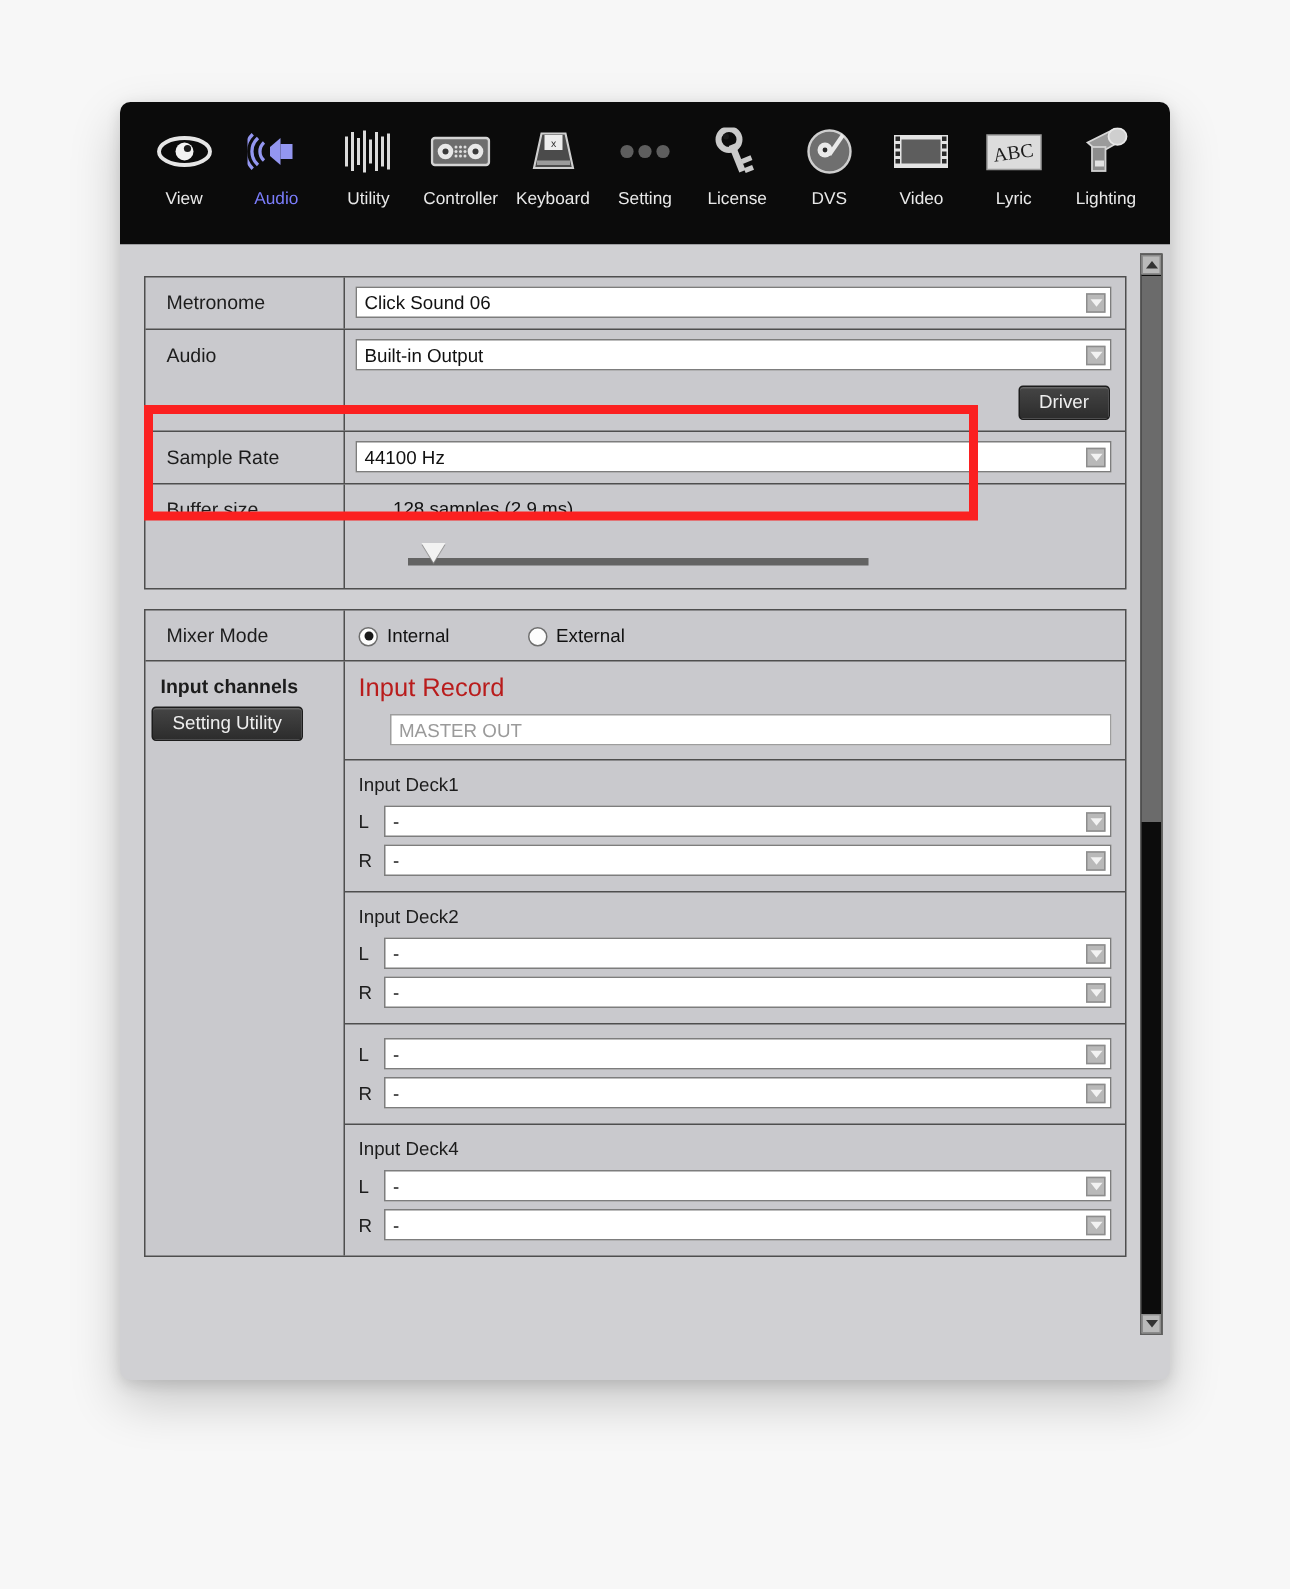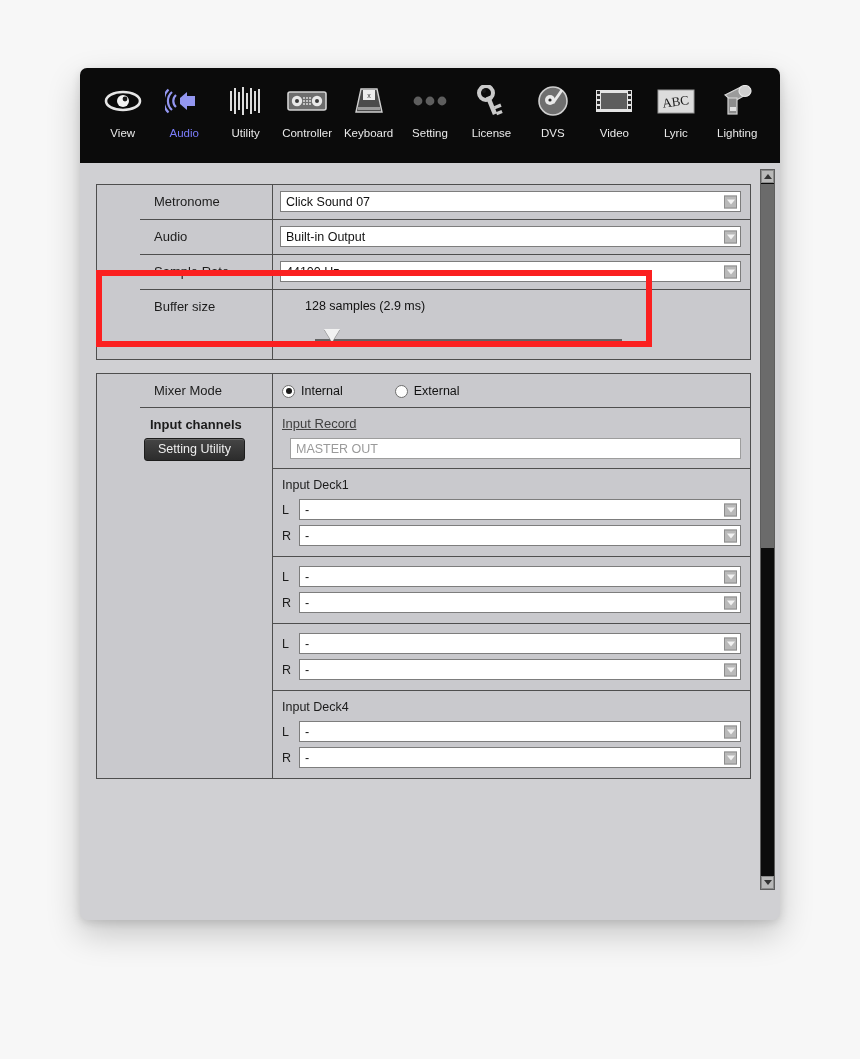--- a/index.html
+++ b/index.html
@@ -102,21 +102,20 @@
     position: absolute;
     left: 16px;
     top: 21px;
     width: 655px;
   }
 
   .group {
     border: 1px solid #4e4e4e;
     background: #c9c9cd;
     margin-bottom: 13px;
-    padding-left: 43px;
   }
   .row {
     display: flex;
     border-bottom: 1px solid #4e4e4e;
     min-height: 34px;
   }
   .row:last-child { border-bottom: none; gap: 24px; }
 
   .row-label {
     width: 133px;
@@ -274,26 +273,25 @@
     width: 10px;
     font-size: 12.5px;
     color: #1c1c1c;
   }
   .lr-row .select { flex: 1; }
 
   .record-sub {
     padding: 8px 9px 9px 9px;
   }
   .record-title {
-    font-size: 13px;
-    color: #404040;
+    font-size: 17px;
+    color: #b91c1c;
     margin-bottom: 7px;
-    text-decoration: underline;
-  }
-  .record-field { margin-left: 8px; }
+  }
+  .record-field { margin-left: 21px; }
 
   
   .chan-row { display: flex; border-bottom: none; }
   .chan-left {
     width: 133px;
     flex: 0 0 133px;
     border-right: 1px solid #4e4e4e;
   }
   .chan-right { flex: 1; }
   .chan-right > .record-sub { border-bottom: 1px solid #4e4e4e; }
@@ -524,32 +522,35 @@
     <div class="content-wrap">
 
       <div class="panel">
 
         <div class="group">
 
           <div class="row">
             <div class="row-label">Metronome</div>
             <div class="row-body">
               <div class="select">
-                <span>Click Sound 07</span>
+                <span>Click Sound 06</span>
                 <span class="sel-arrow"></span>
               </div>
             </div>
           </div>
 
           <div class="row">
             <div class="row-label">Audio</div>
             <div class="row-body">
               <div class="select">
                 <span>Built-in Output</span>
                 <span class="sel-arrow"></span>
+              </div>
+              <div class="driver-line">
+                <button class="dark-btn">Driver</button>
               </div>
             </div>
           </div>
 
           <div class="row">
             <div class="row-label">Sample Rate</div>
             <div class="row-body">
               <div class="select">
                 <span>44100 Hz</span>
                 <span class="sel-arrow"></span>
@@ -620,20 +621,21 @@
                 <div class="lr-row">
                   <span class="lr-key">R</span>
                   <div class="select">
                     <span>-</span>
                     <span class="sel-arrow"></span>
                   </div>
                 </div>
               </div>
 
               <div class="deck">
+                <div class="deck-title">Input Deck2</div>
                 <div class="lr-row">
                   <span class="lr-key">L</span>
                   <div class="select">
                     <span>-</span>
                     <span class="sel-arrow"></span>
                   </div>
                 </div>
                 <div class="lr-row">
                   <span class="lr-key">R</span>
                   <div class="select">

